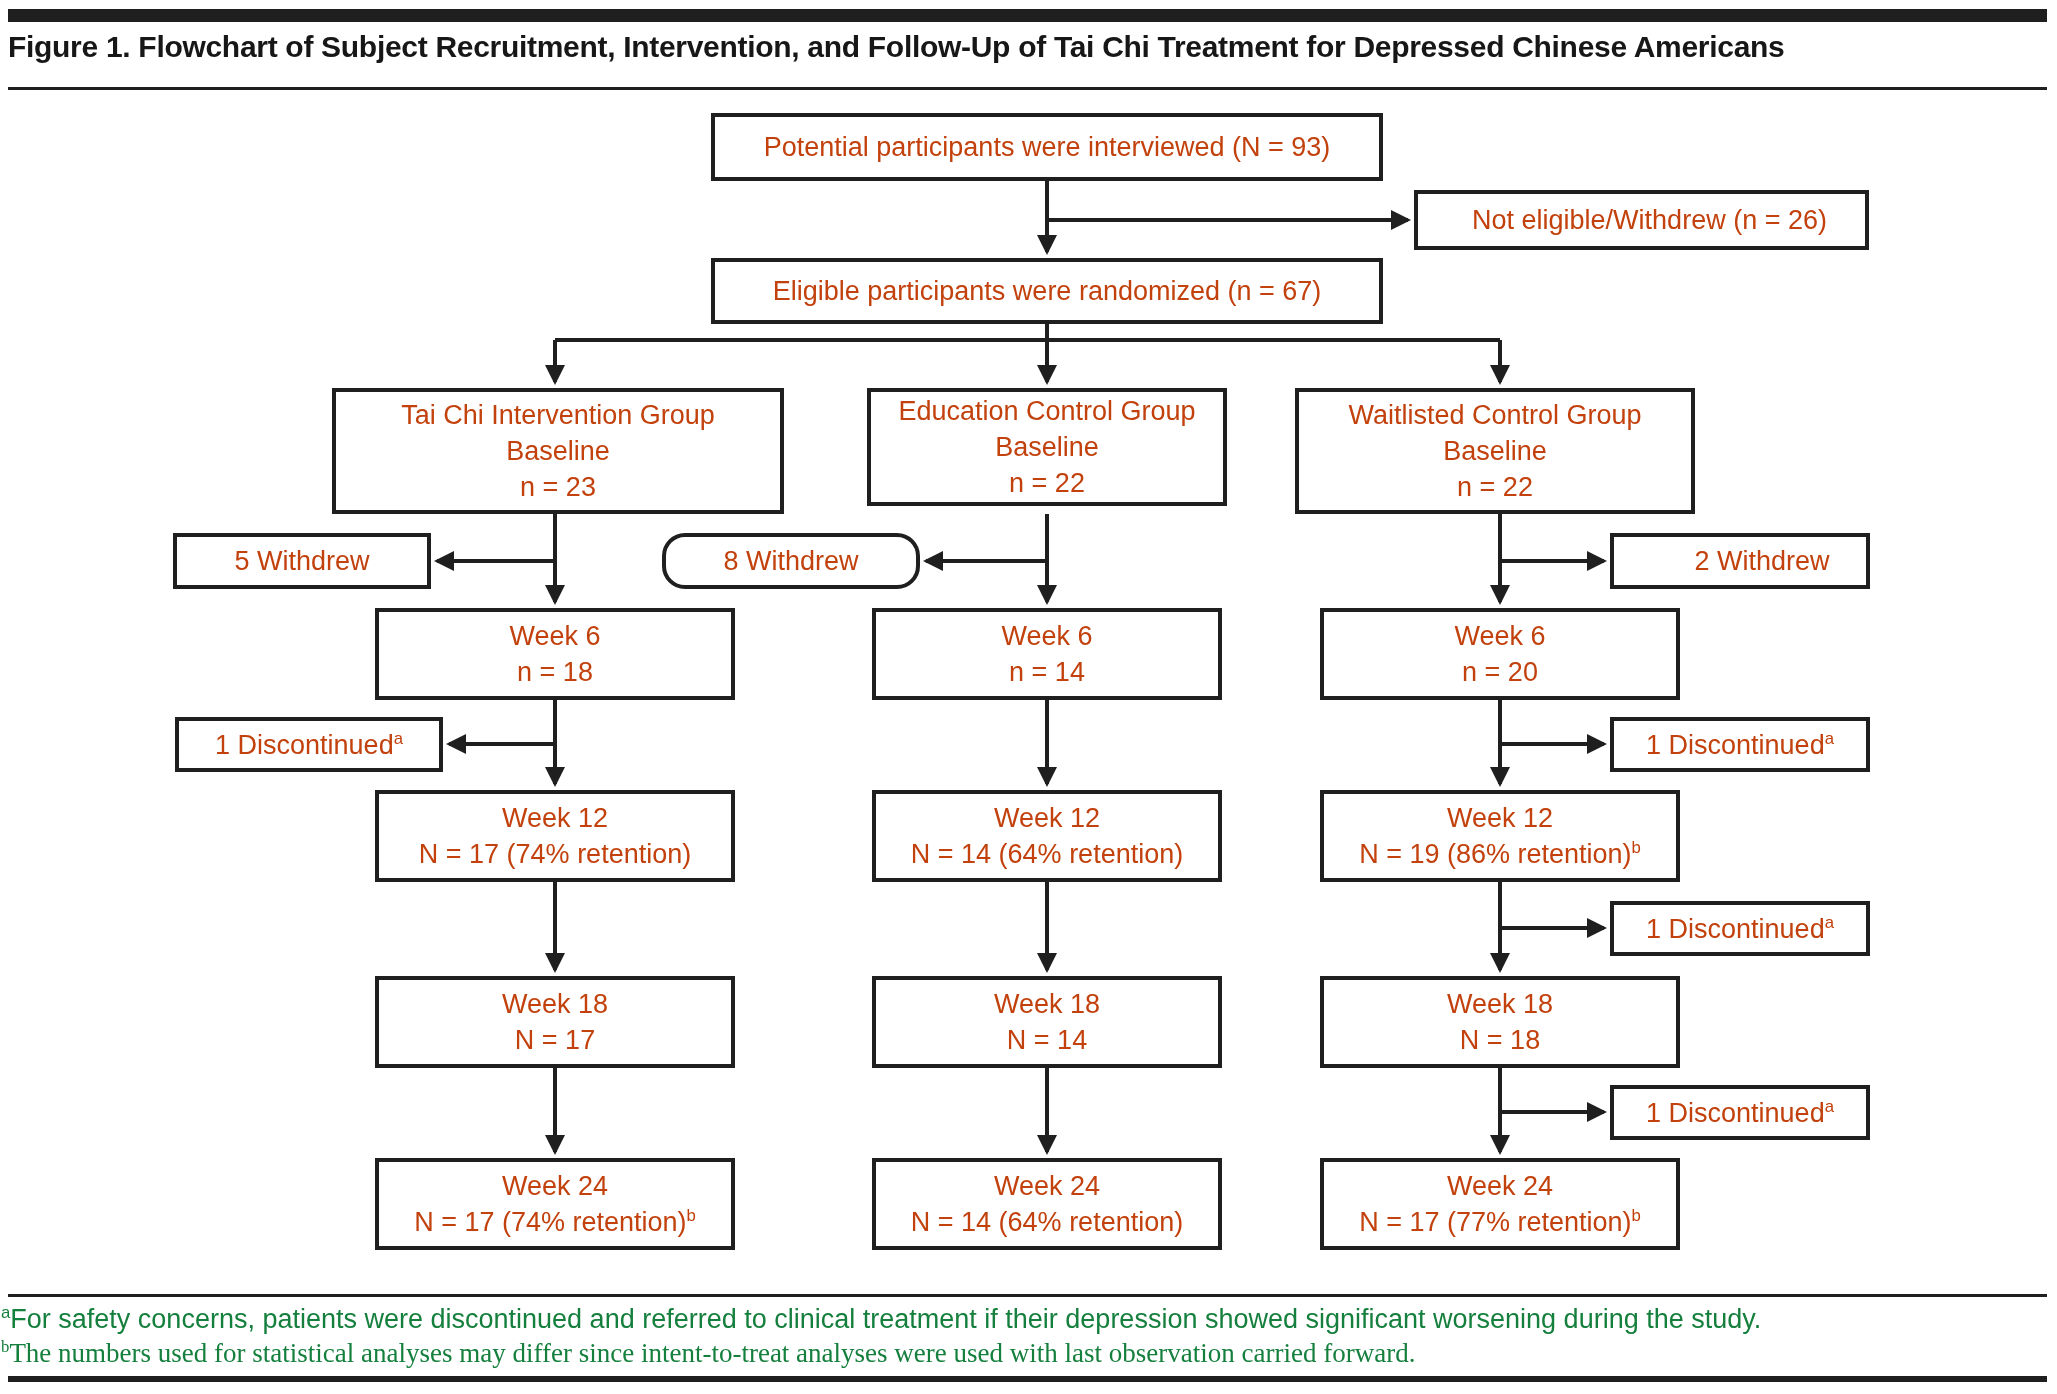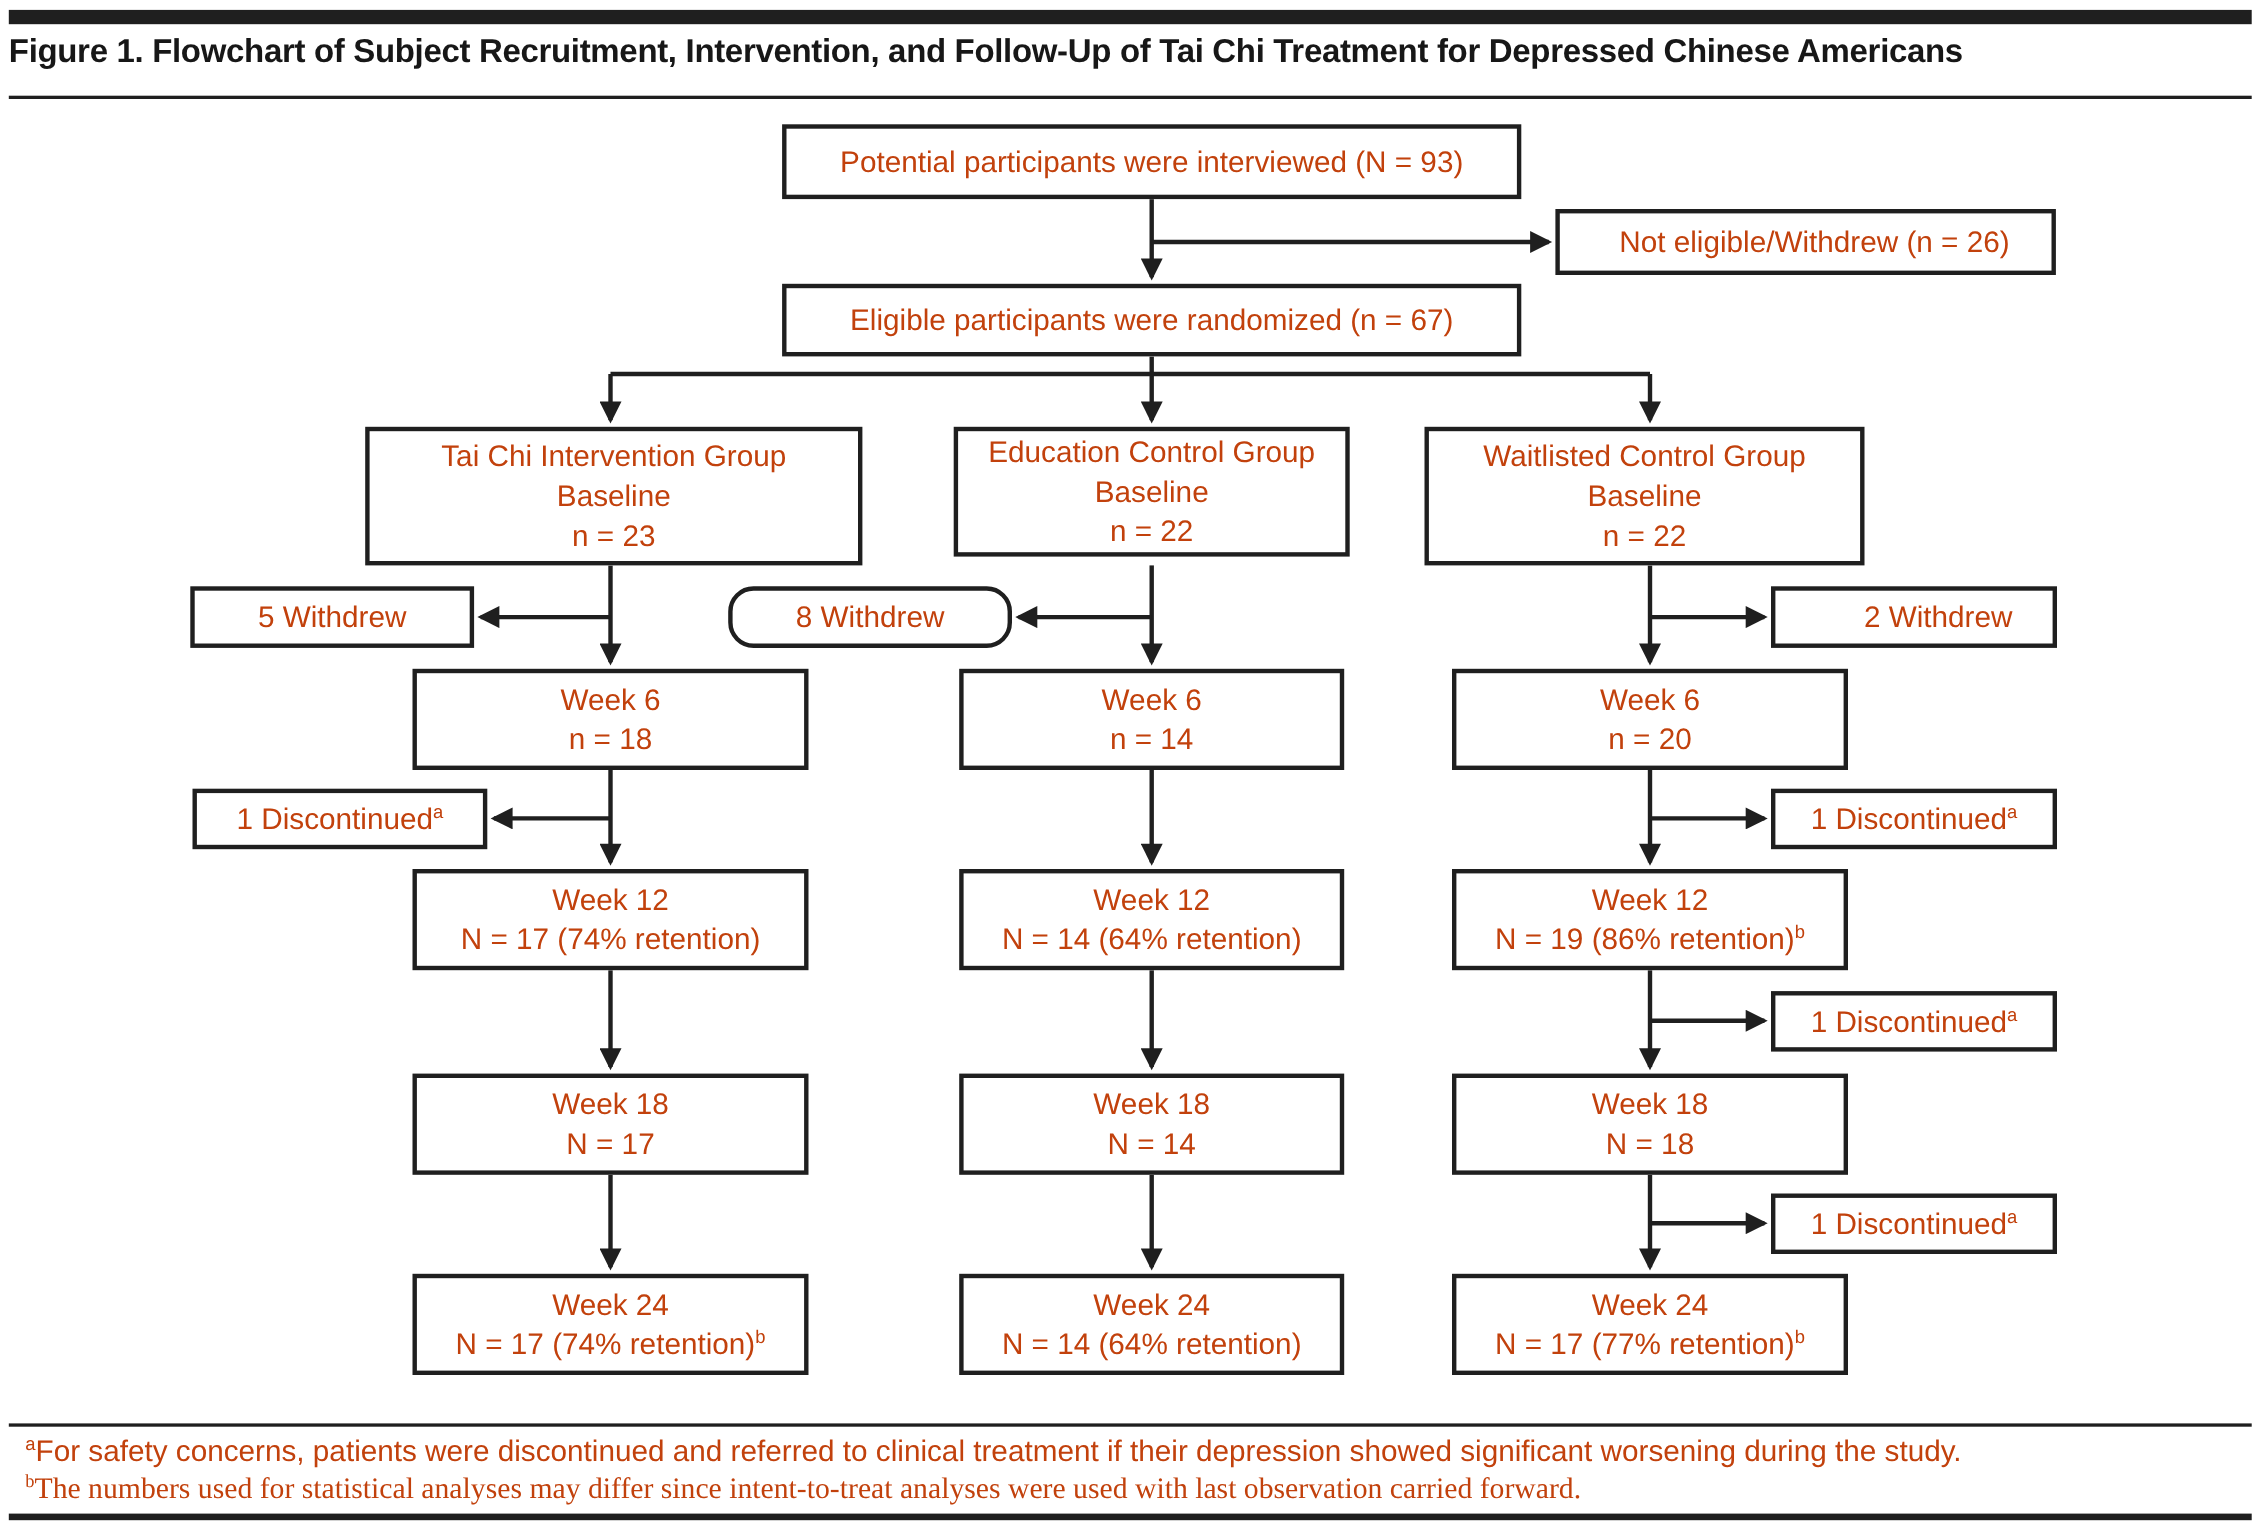--- a/index.html
+++ b/index.html
@@ -61,24 +61,24 @@
     line-height: 0;
     vertical-align: super;
   }
   .footnote-rule {
     position: absolute;
     left: 8px; right: 10px; top: 1294px; height: 3px;
     background: #1f1f1f;
   }
   .footnote {
     position: absolute;
-    left: 23px;
+    left: 1px;
     font-size: 27px;
     line-height: 34px;
-    color: #c2410c;
+    color: #15803d;
     white-space: nowrap;
   }
   .bottom-rule {
     position: absolute;
     left: 8px; right: 10px; top: 1376px; height: 6px;
     background: #1f1f1f;
   }
 </style>
 </head>
 <body>

